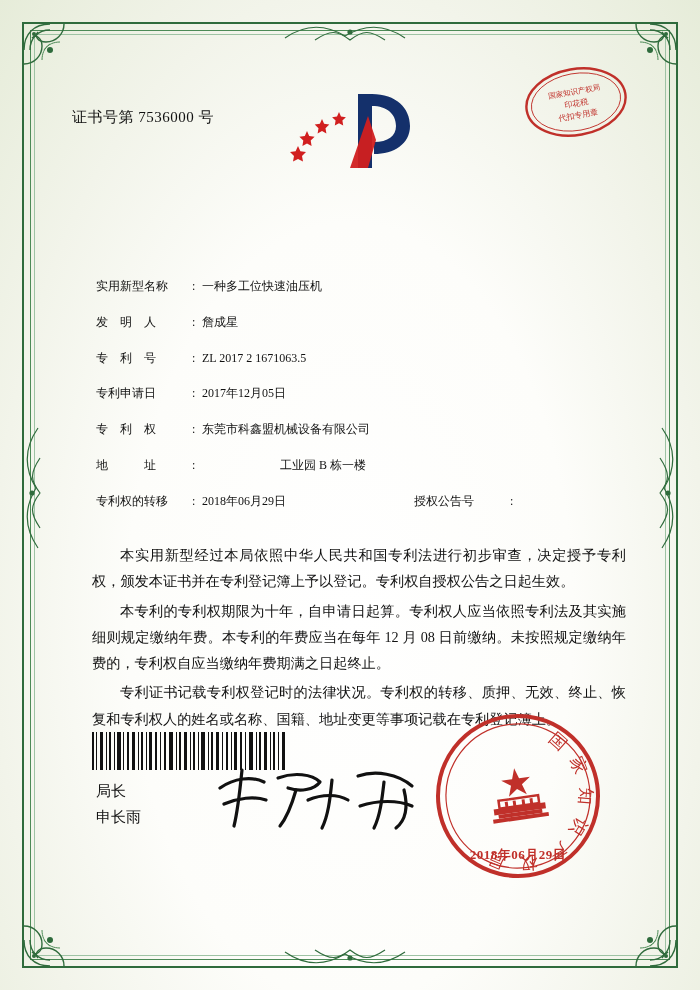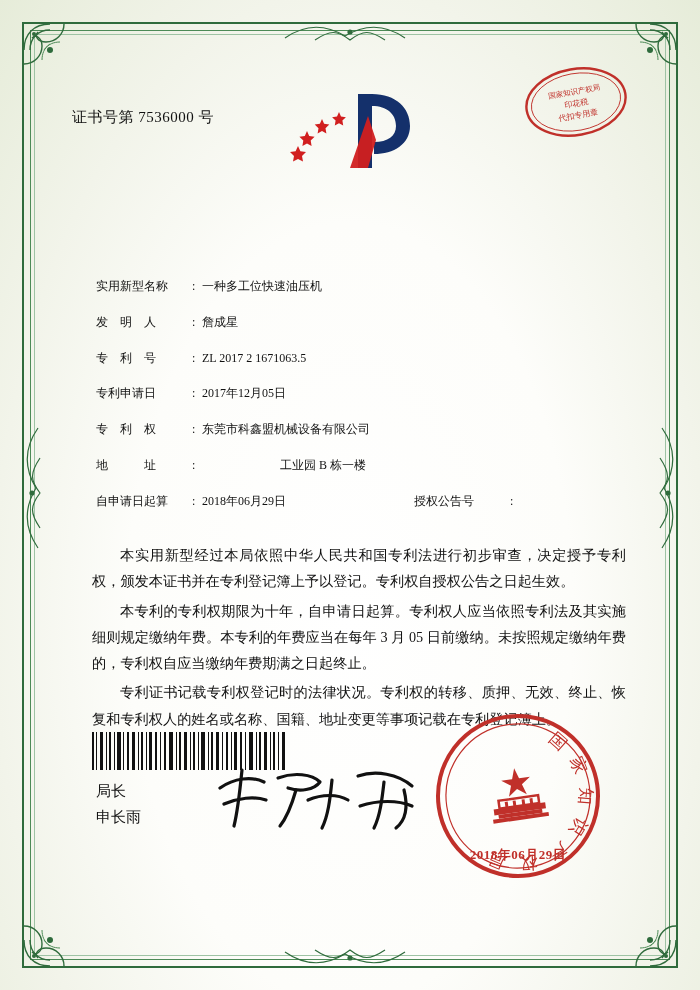--- a/index.html
+++ b/index.html
@@ -315,34 +315,34 @@
       <div class="f-row">
         <span class="f-label">地　　　址</span>
         <span class="f-colon">:</span>
         <span class="f-value">
           <span class="f-value2 indent-2">工业园 B 栋一楼</span>
         </span>
       </div>
 
       <div class="f-row row-split">
         <span class="half half-left">
-          <span class="f-label">自申请日起算</span>
+          <span class="f-label">专利权的转移</span>
           <span class="f-colon">:</span>
           <span class="f-value">2018年06月29日</span>
         </span>
         <span class="half">
           <span class="pub-label">授权公告号</span>
           <span class="f-colon">:</span>
         </span>
       </div>
     </div>
 
     <div class="body-text">
       <p>本实用新型经过本局依照中华人民共和国专利法进行初步审查，决定授予专利权，颁发本证书并在专利登记簿上予以登记。专利权自授权公告之日起生效。</p>
-      <p>本专利的专利权期限为十年，自申请日起算。专利权人应当依照专利法及其实施细则规定缴纳年费。本专利的年费应当在每年 3 月 05 日前缴纳。未按照规定缴纳年费的，专利权自应当缴纳年费期满之日起终止。</p>
+      <p>本专利的专利权期限为十年，自申请日起算。专利权人应当依照专利法及其实施细则规定缴纳年费。本专利的年费应当在每年 12 月 08 日前缴纳。未按照规定缴纳年费的，专利权自应当缴纳年费期满之日起终止。</p>
       <p>专利证书记载专利权登记时的法律状况。专利权的转移、质押、无效、终止、恢复和专利权人的姓名或名称、国籍、地址变更等事项记载在专利登记簿上。</p>
     </div>
 
     <div class="barcode">
       <svg width="196" height="38" viewBox="0 0 196 38">
         <g fill="#111">
           <rect x="0" y="0" width="2" height="38"></rect>
             <rect x="4" y="0" width="1" height="38"></rect>
           <rect x="8" y="0" width="3" height="38"></rect>
             <rect x="14" y="0" width="1" height="38"></rect>

